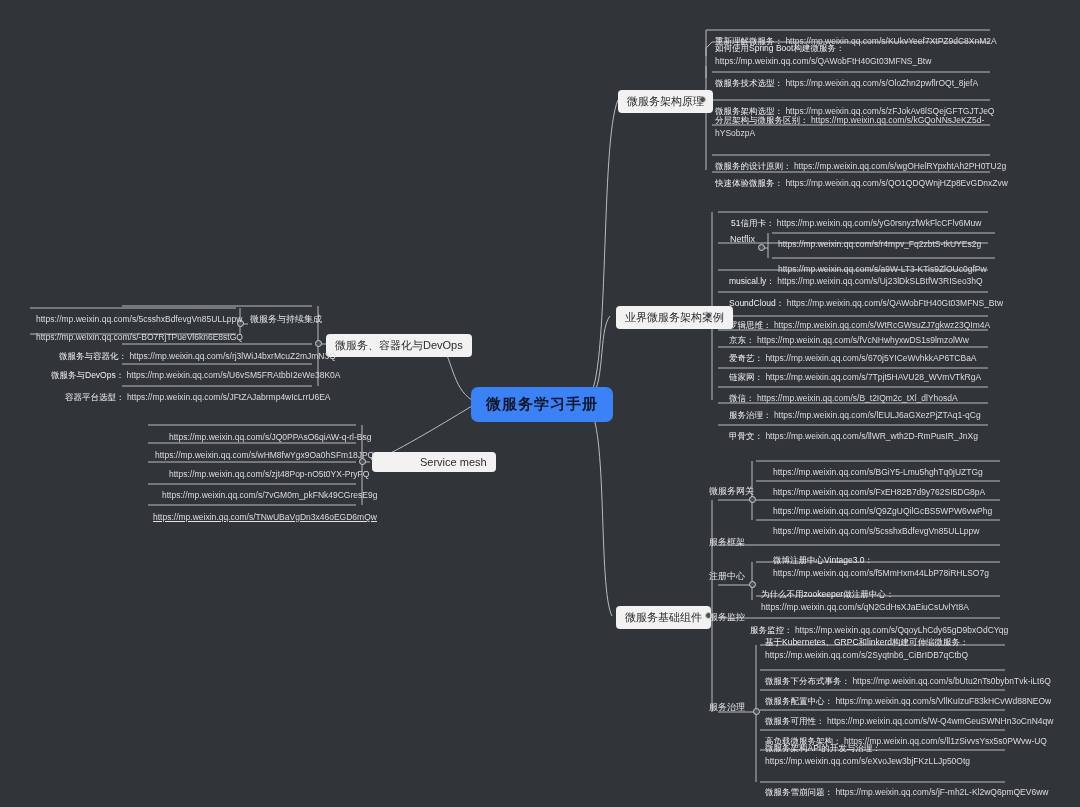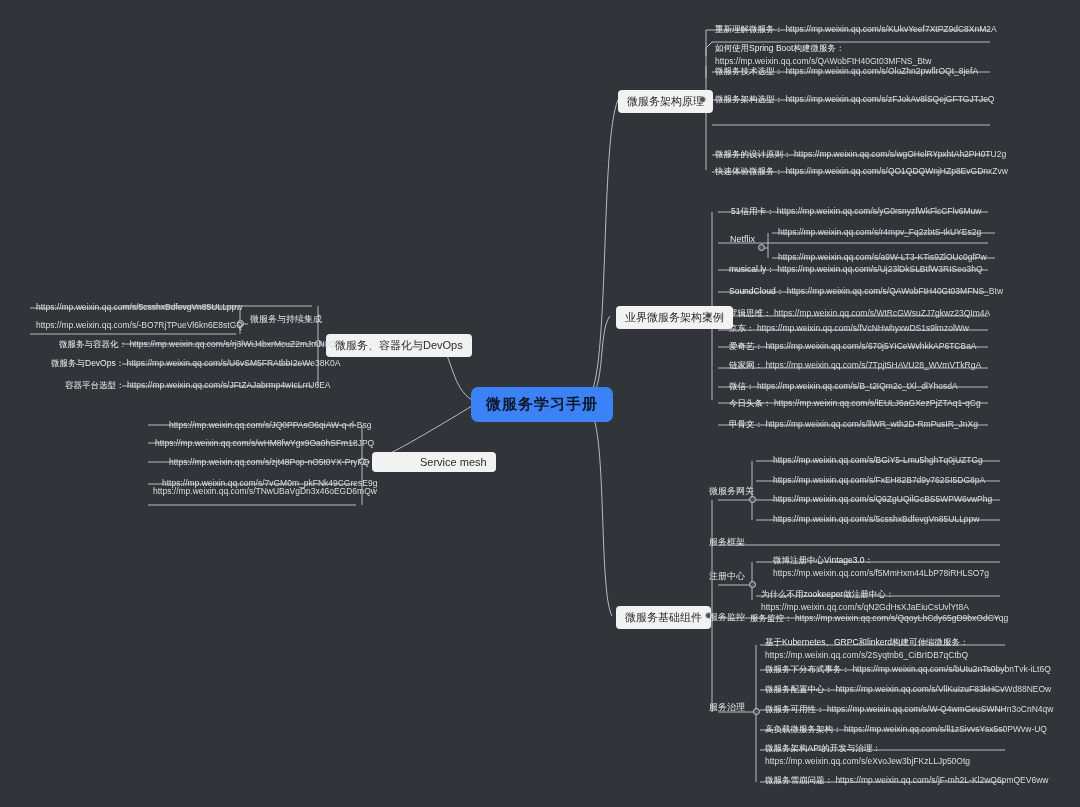--- a/index.html
+++ b/index.html
@@ -30,21 +30,21 @@
     padding:1px 2px;
   }
   
   .leaf{
     font-size:8.5px;color:#e3e3e3;line-height:13px;
     padding:2px 3px 2px 3px;
   }
   .leaf .k{color:#f0f0f0;}
   .leaf .u{color:#dcdcdc;}
   .wrap{white-space:normal;}
-  .nowrap{white-space:nowrap;}
+  .nowrap{white-space:nowrap;margin-top:12px;}
   .dot{
     position:absolute;width:7px;height:7px;border-radius:50%;
     border:1.5px solid #cfcfcf;background:#4a4f55;box-sizing:border-box;
   }
 </style>
 </head>
 <body>
 
 <div id="canvas">
 
@@ -157,20 +157,24 @@
     <span class="u">https://mp.weixin.qq.com/s/QAWobFtH40Gt03MFNS_Btw</span>
   </div>
   <div class="node leaf nowrap" style="left:712px;top:63px;">
     <span class="k">微服务技术选型：</span>
     <span class="u">https://mp.weixin.qq.com/s/OloZhn2pwflrOQt_8jefA</span>
   </div>
   <div class="node leaf nowrap" style="left:712px;top:91px;">
     <span class="k">微服务架构选型：</span>
     <span class="u">https://mp.weixin.qq.com/s/zFJokAv8lSQejGFTGJTJeQ</span>
   </div>
+  <div class="node leaf wrap" style="left:712px;top:112px;width:282px;">
+    <span class="k">分层架构与微服务区别：</span>
+    <span class="u">https://mp.weixin.qq.com/s/kGQoNNsJeKZ5d-hYSobzpA</span>
+  </div>
   <div class="node leaf nowrap" style="left:712px;top:146px;">
     <span class="k">微服务的设计原则：</span>
     <span class="u">https://mp.weixin.qq.com/s/wgOHelRYpxhtAh2PH0TU2g</span>
   </div>
   <div class="node leaf nowrap" style="left:712px;top:163px;">
     <span class="k">快速体验微服务：</span>
     <span class="u">https://mp.weixin.qq.com/s/QO1QDQWnjHZp8EvGDnxZvw</span>
   </div>
 
   <div class="node lvl1" style="left:616px;top:306px;">业界微服务架构案例</div>
@@ -212,21 +216,21 @@
   </div>
   <div class="node leaf nowrap" style="left:726px;top:357px;">
     <span class="k">链家网：</span>
     <span class="u">https://mp.weixin.qq.com/s/7Tpjt5HAVU28_WVmVTkRgA</span>
   </div>
   <div class="node leaf nowrap" style="left:726px;top:378px;">
     <span class="k">微信：</span>
     <span class="u">https://mp.weixin.qq.com/s/B_t2IQm2c_tXl_dlYhosdA</span>
   </div>
   <div class="node leaf nowrap" style="left:726px;top:395px;">
-    <span class="k">今日头条：</span>
+    <span class="k">服务治理：</span>
     <span class="u">https://mp.weixin.qq.com/s/lEULJ6aGXezPjZTAq1-qCg</span>
   </div>
   <div class="node leaf nowrap" style="left:726px;top:416px;">
     <span class="k">甲骨文：</span>
     <span class="u">https://mp.weixin.qq.com/s/llWR_wth2D-RmPusIR_JnXg</span>
   </div>
 
   <div class="node lvl1" style="left:326px;top:334px;">微服务、容器化与DevOps</div>
   <div class="dot" style="left:315px;top:340px;"></div>
 
@@ -260,21 +264,21 @@
   </div>
   <div class="node leaf nowrap" style="left:152px;top:435px;">
     <span class="u">https://mp.weixin.qq.com/s/wHM8fwYgx9Oa0hSFm18JPQ</span>
   </div>
   <div class="node leaf nowrap" style="left:166px;top:454px;">
     <span class="u">https://mp.weixin.qq.com/s/zjt48Pop-nO5t0YX-PryFQ</span>
   </div>
   <div class="node leaf nowrap" style="left:159px;top:475px;">
     <span class="u">https://mp.weixin.qq.com/s/7vGM0m_pkFNk49CGresE9g</span>
   </div>
-  <div class="node leaf nowrap" style="left:150px;top:483px;">
+  <div class="node leaf nowrap" style="left:150px;top:497px;text-decoration:underline;">
     <span class="u">https://mp.weixin.qq.com/s/TNwUBaVgDn3x46oEGD6mQw</span>
   </div>
 
   <div class="node lvl1" style="left:616px;top:606px;">微服务基础组件</div>
   <div class="dot" style="left:705px;top:612px;"></div>
 
   <div class="node lvl2" style="left:707px;top:484px;">微服务网关</div>
   <div class="dot" style="left:749px;top:496px;"></div>
   <div class="node leaf nowrap" style="left:770px;top:452px;">
     <span class="u">https://mp.weixin.qq.com/s/BGiY5-Lmu5hghTq0jUZTGg</span>

